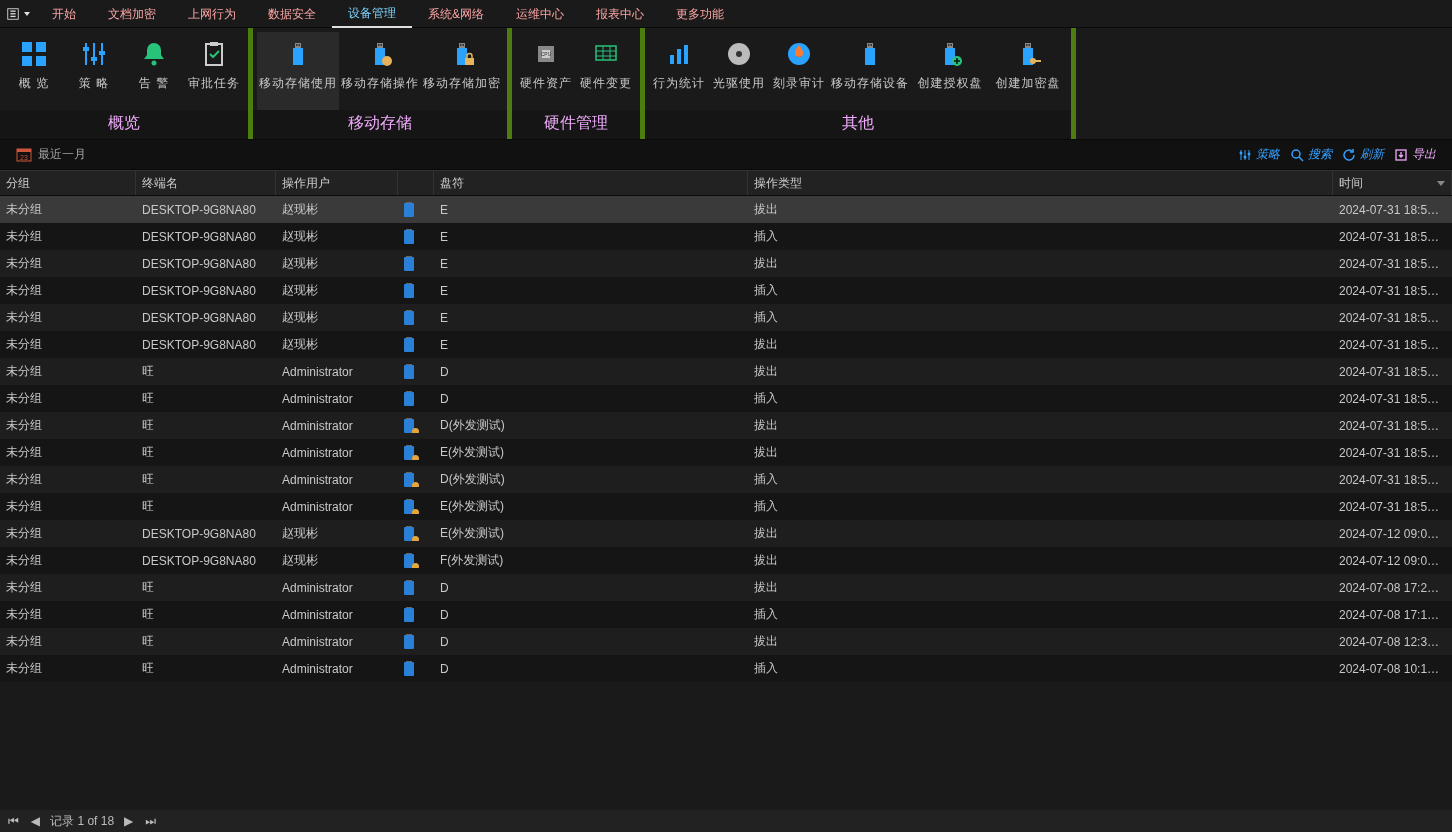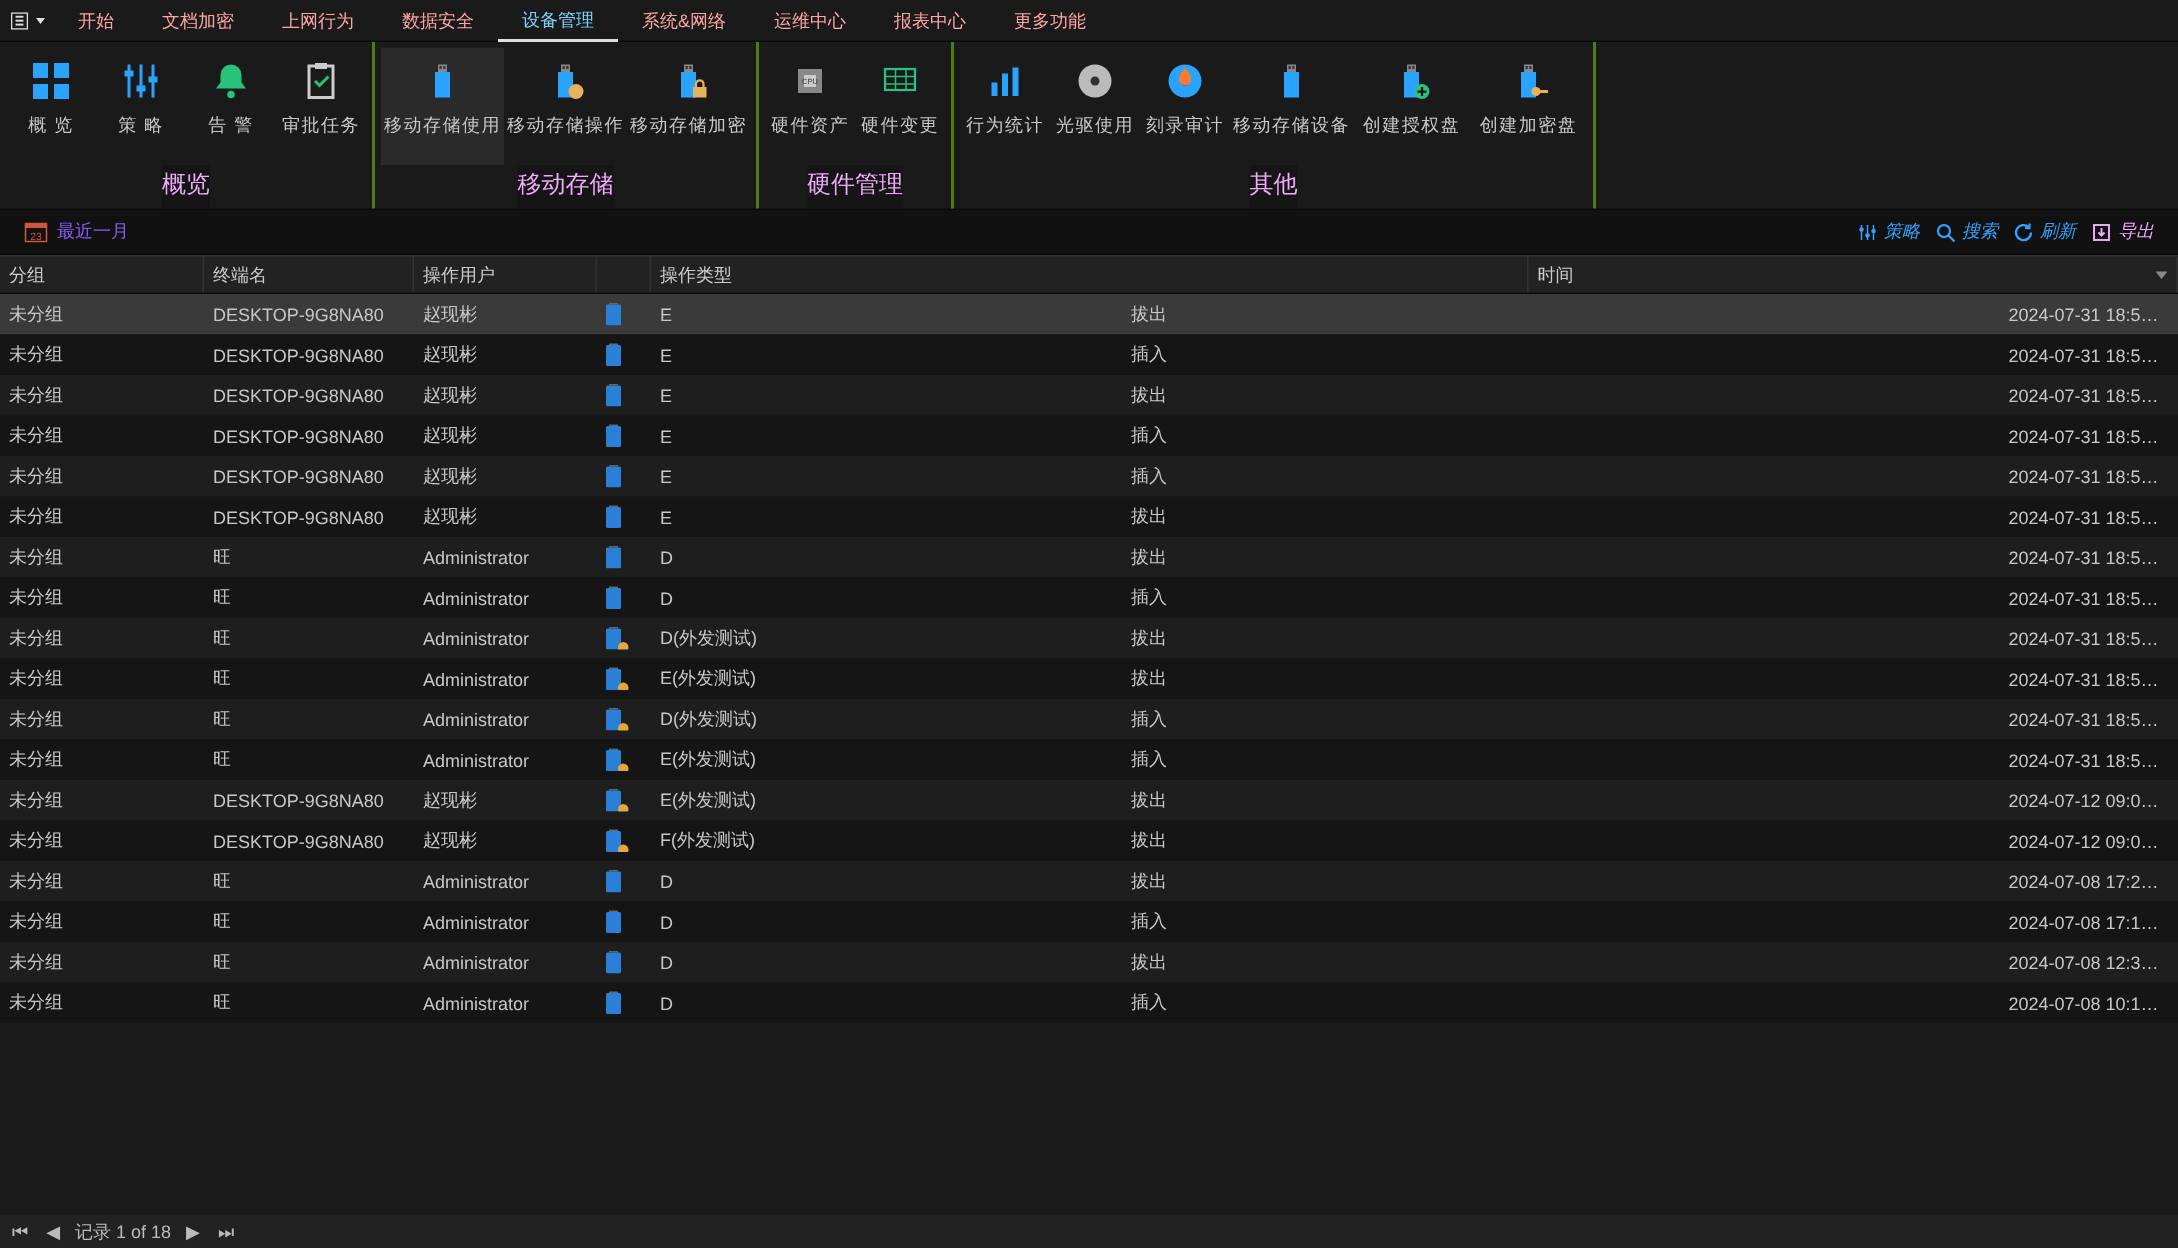--- a/index.html
+++ b/index.html
@@ -7,21 +7,21 @@
 
 
 .menubar { display:flex; align-items:center; height:28px; background:#1a1a1a; border-bottom:1px solid #0a0a0a; }
 .app-icon { width:24px; height:24px; margin:0 6px; display:flex; align-items:center; justify-content:center; color:#e0e0e0; }
 .app-icon .dd { width:0;height:0;border-left:3px solid transparent;border-right:3px solid transparent;border-top:4px solid #e0e0e0;margin-left:4px; }
 .menu-item { padding:0 16px; height:28px; line-height:28px; color:#fca5a5; cursor:pointer; }
 .menu-item.active { border-bottom:2px solid #e0e0e0; color:#7dd3fc; padding-bottom:0; line-height:26px; }
 
 
 .ribbon { display:flex; background:#1a1a1a; border-bottom:1px solid #0a0a0a; height:112px; }
-.rgroup { border-right:2px solid #4d7c0f; display:flex; flex-direction:column;align-items:center; }
+.rgroup { border-right:5px solid #4d7c0f; display:flex; flex-direction:column; }
 .rgroup-items { display:flex; padding:4px 4px 0 4px; flex:1; }
 .rgroup-label { text-align:center; color:#f0abfc; font-size:16px; padding:3px 0 5px 0; background:#151515; }
 .rbtn { width:60px; display:flex; flex-direction:column; align-items:center; padding-top:6px; gap:6px; cursor:pointer; text-align:center; }
 .rbtn.wide{ width:78px; }
 .rbtn.wider{ width:82px; }
 .rbtn.sel { background:#2a2a2a; }
 .rbtn .ic { width:32px; height:32px; display:flex; align-items:center; justify-content:center; }
 .rbtn .lbl { color:#c8c8c8; font-size:12px; line-height:14px; letter-spacing:1px; }
 
 
@@ -272,21 +272,21 @@
 
 <div class="toolbar">
   <div class="tool-left">
     <span>
       <svg width="16" height="16" viewBox="0 0 16 16">
           <rect x="1" y="2" width="14" height="12" fill="none" stroke="#d1553a" stroke-width="1"></rect>
           <rect x="1" y="2" width="14" height="3" fill="#d1553a"></rect>
           <text x="8" y="13" font-size="7" text-anchor="middle" fill="#d1553a">23</text>
         </svg>
     </span>
-    <span style="color:#8b5cf6;">最近一月</span>
+    <span style="color:#a3a3a3;">最近一月</span>
   </div>
   <div class="tool-right" id="tool-right">
       <div class="tbtn">
         <span>
           <svg width="14" height="14" viewBox="0 0 14 14">
             <line x1="3" y1="2" x2="3" y2="12" stroke="currentColor"></line>
             <line x1="7" y1="2" x2="7" y2="12" stroke="currentColor"></line>
             <line x1="11" y1="2" x2="11" y2="12" stroke="currentColor"></line>
             <circle cx="3" cy="5" r="1.5" fill="currentColor"></circle>
             <circle cx="7" cy="9" r="1.5" fill="currentColor"></circle>
@@ -323,20 +323,21 @@
         <span>导出</span>
       </div>
     </div>
 </div>
 
 <div class="thead">
   <div class="th col-group">分组</div>
   <div class="th col-term">终端名</div>
   <div class="th col-user">操作用户</div>
   <div class="th col-icon"></div>
+  <div class="th col-drv">盘符</div>
   <div class="th col-op">操作类型</div>
   <div class="th col-time sort">时间</div>
 </div>
 
 <div class="tbody" id="tbody">
     <div class="tr sel">
       <div class="td col-group">未分组</div>
       <div class="td col-term">DESKTOP-9G8NA80</div>
       <div class="td col-user">赵现彬</div>
       <div class="td col-icon"><span class="usb-ic"></span></div>

